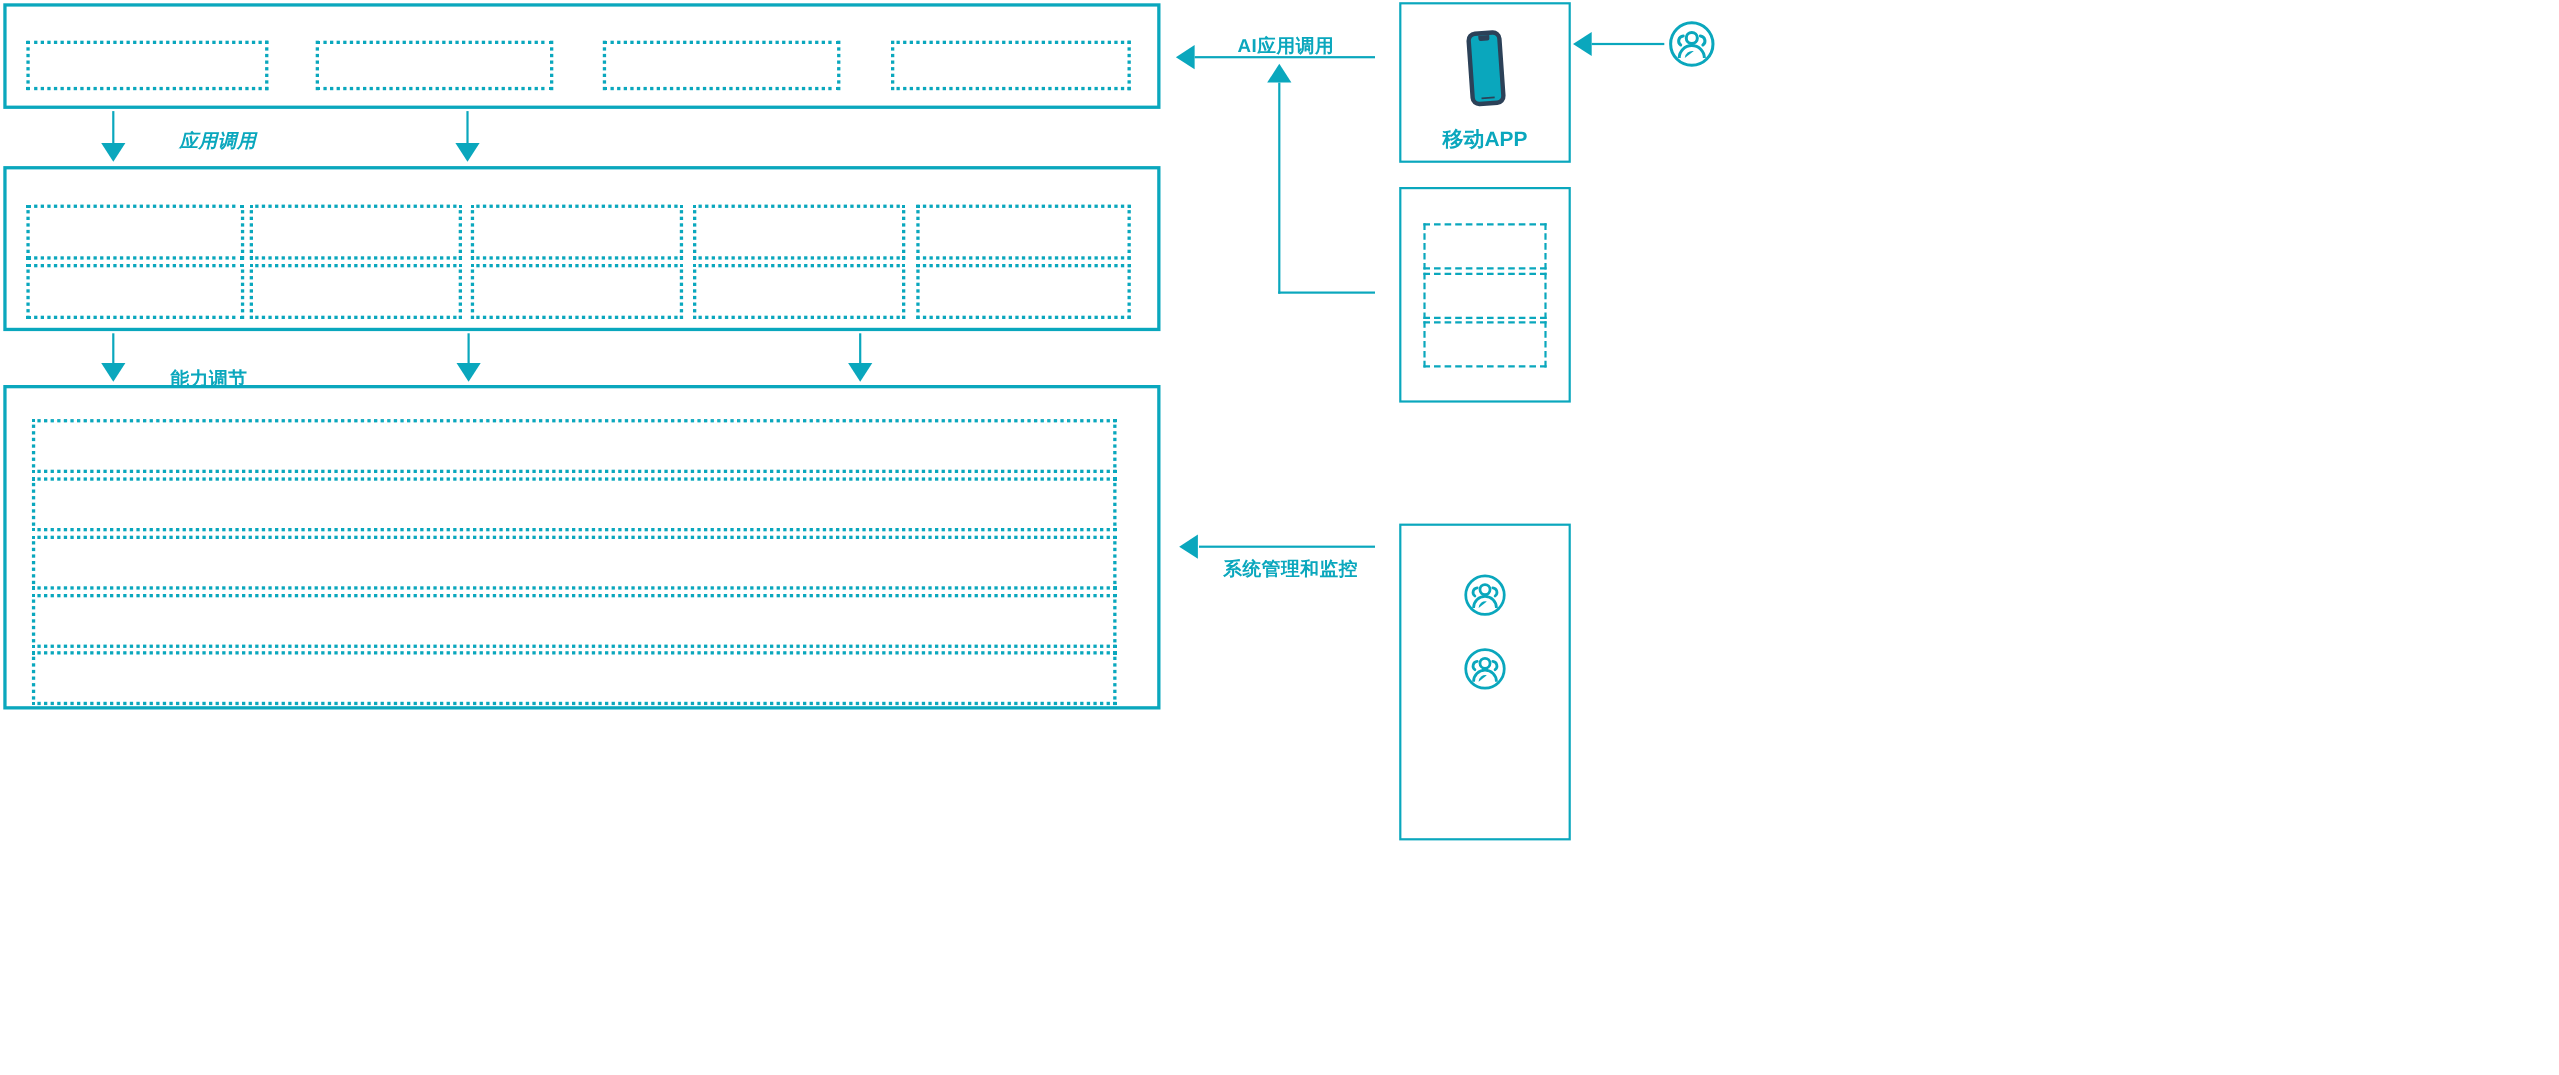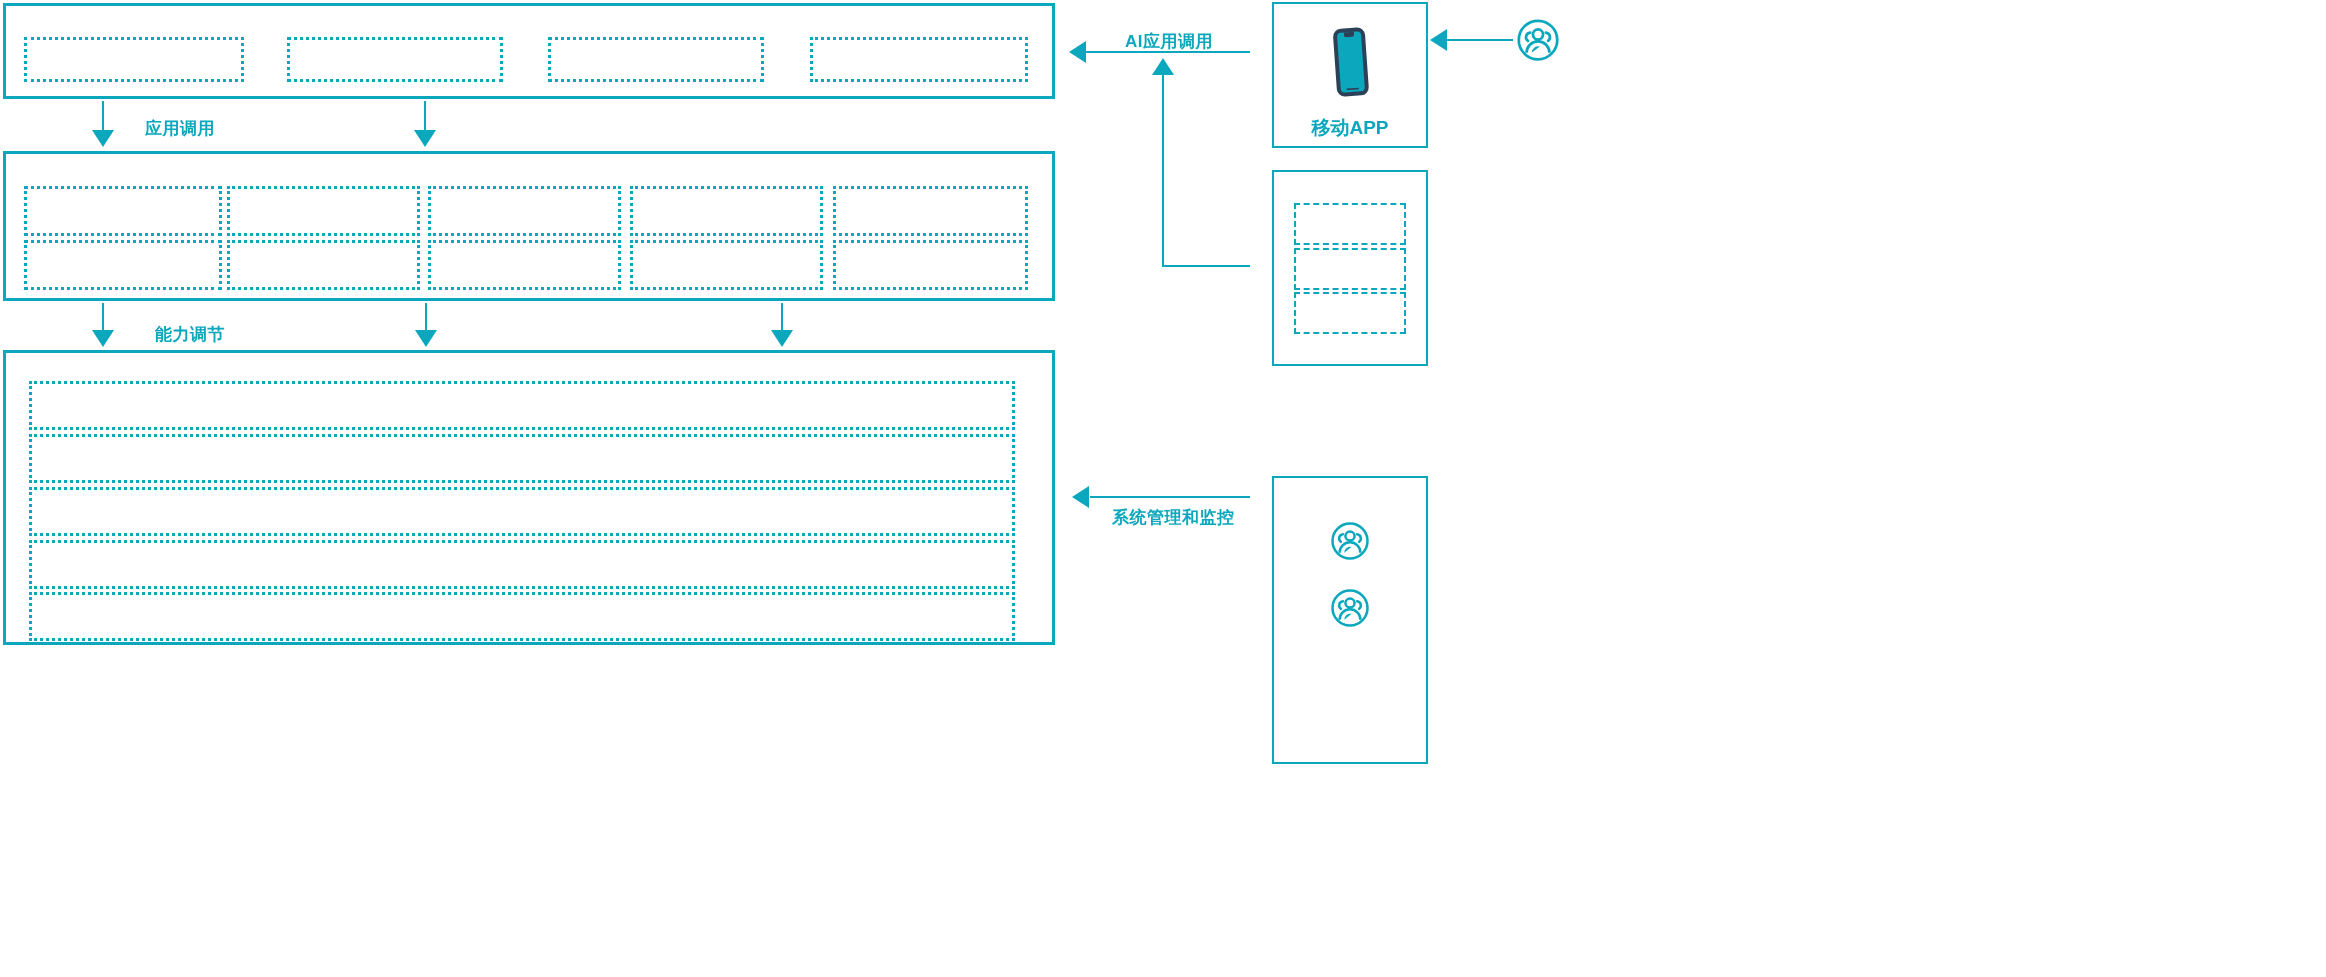--- a/index.html
+++ b/index.html
@@ -100,21 +100,21 @@
   </div>
   <div class="slot dotted" style="left:24px; top:37px; width:220px; height:45px;"></div>
   <div class="slot dotted" style="left:287px; top:37px; width:216px; height:45px;"></div>
   <div class="slot dotted" style="left:548px; top:37px; width:216px; height:45px;"></div>
   <div class="slot dotted" style="left:810px; top:37px; width:218px; height:45px;"></div>
 
   <div class="vline" style="left:102px; top:101px; height:37px;"></div>
   <div class="arrow-down" style="left:92px; top:130px;"></div>
   <div class="vline" style="left:424px; top:101px; height:37px;"></div>
   <div class="arrow-down" style="left:414px; top:130px;"></div>
-  <div class="label" style="left:145px; top:120px;">应用调用</div>
+  <div class="label" style="left:163px; top:120px;font-style:italic;">应用调用</div>
 
   <div class="panel" style="left:3px; top:151px; width:1052px; height:150px;"></div>
 
   <div class="slot dotted" style="left:24px; top:186px; width:198px; height:50px;"></div>
   <div class="slot dotted" style="left:227px; top:186px; width:193px; height:50px;"></div>
   <div class="slot dotted" style="left:428px; top:186px; width:193px; height:50px;"></div>
   <div class="slot dotted" style="left:630px; top:186px; width:193px; height:50px;"></div>
   <div class="slot dotted" style="left:833px; top:186px; width:195px; height:50px;"></div>
 
   <div class="slot dotted" style="left:24px; top:240px; width:198px; height:50px;"></div>
@@ -122,21 +122,21 @@
   <div class="slot dotted" style="left:428px; top:240px; width:193px; height:50px;"></div>
   <div class="slot dotted" style="left:630px; top:240px; width:193px; height:50px;"></div>
   <div class="slot dotted" style="left:833px; top:240px; width:195px; height:50px;"></div>
 
   <div class="vline" style="left:102px; top:303px; height:36px;"></div>
   <div class="arrow-down" style="left:92px; top:330px;"></div>
   <div class="vline" style="left:425px; top:303px; height:36px;"></div>
   <div class="arrow-down" style="left:415px; top:330px;"></div>
   <div class="vline" style="left:781px; top:303px; height:36px;"></div>
   <div class="arrow-down" style="left:771px; top:330px;"></div>
-  <div class="label" style="left:155px; top:326px;">能力调节</div>
+  <div class="label" style="left:155px; top:336px;">能力调节</div>
 
   <div class="panel" style="left:3px; top:350px; width:1052px; height:295px;"></div>
   <div class="slot dotted" style="left:29px; top:381px; width:986px; height:49px;"></div>
   <div class="slot dotted" style="left:29px; top:434px; width:986px; height:49px;"></div>
   <div class="slot dotted" style="left:29px; top:487px; width:986px; height:49px;"></div>
   <div class="slot dotted" style="left:29px; top:540px; width:986px; height:49px;"></div>
   <div class="slot dotted" style="left:29px; top:592px; width:986px; height:49px;"></div>
 
   <div class="panel thin" style="left:1272px; top:2px; width:156px; height:146px;"></div>
   <div class="icon" style="left:1330px; top:26px; width:42px; height:74px;">

